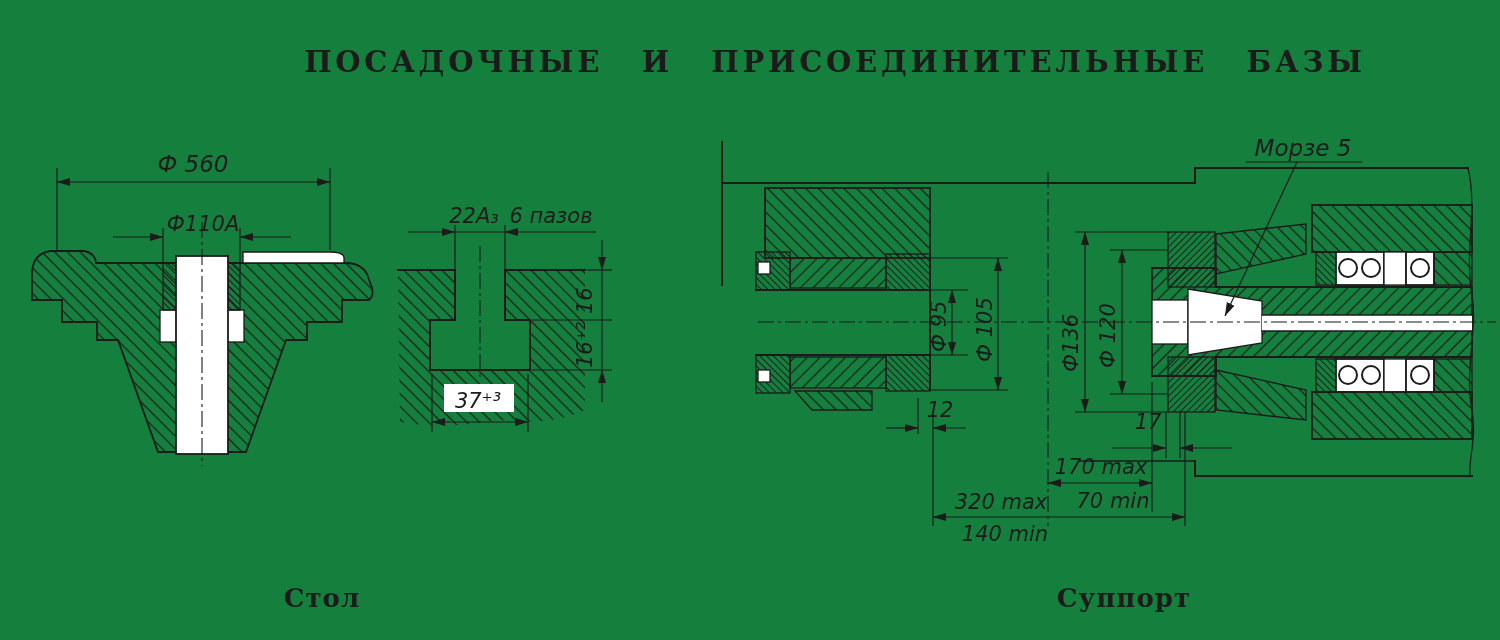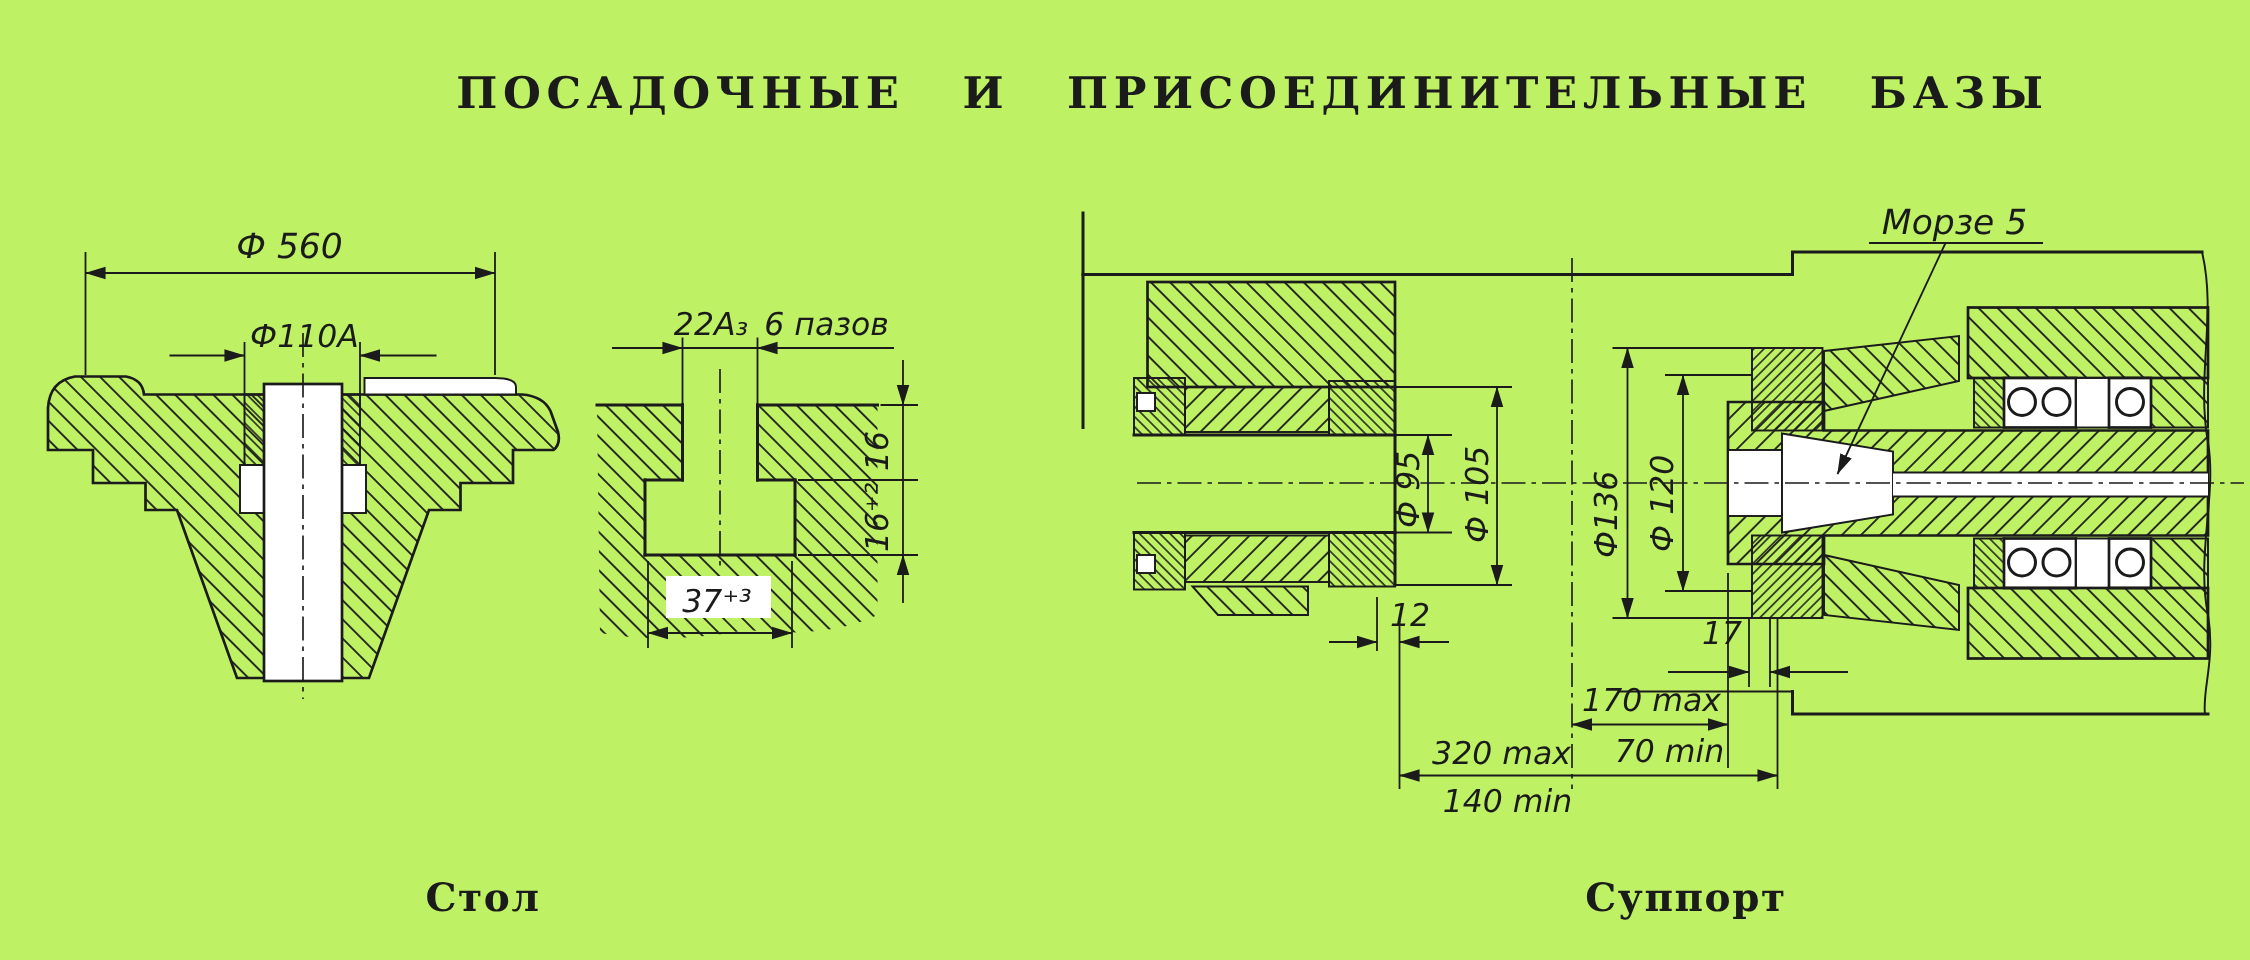--- a/index.html
+++ b/index.html
@@ -1,16 +1,16 @@
 <!DOCTYPE html>
 <html><head>
 <meta charset="utf-8">
 <style>
   html,body{margin:0;padding:0;background:#ffffff;}
-  .stage{width:1500px;height:640px;position:relative;background:#bef264;overflow:hidden;}
+  .stage{width:1500px;height:640px;position:relative;background:#15803d;overflow:hidden;}
   svg{display:block;}
   .title{font-family:"DejaVu Serif",serif;font-weight:bold;font-size:29px;letter-spacing:.13em;word-spacing:.85em;fill:#1b1b1b;}
   .caption{font-family:"DejaVu Serif",serif;font-weight:bold;font-size:26px;letter-spacing:.04em;fill:#1b1b1b;}
   .dim{font-family:"DejaVu Sans",sans-serif;font-style:italic;font-size:21px;fill:#1b1b1b;}
   .dim-lg{font-family:"DejaVu Sans",sans-serif;font-style:italic;font-size:23px;fill:#1b1b1b;}
   .s2{stroke:#1b1b1b;stroke-width:2;fill:none;stroke-linecap:square;}
   .s1{stroke:#1b1b1b;stroke-width:1.3;fill:none;stroke-linecap:square;}
   .dl{stroke:#1b1b1b;stroke-width:1.2;fill:none;}
   .cl{stroke:#1b1b1b;stroke-width:1.1;fill:none;stroke-dasharray:16 4 3 4;}
   .p2{stroke:#1b1b1b;stroke-width:1.8;}

